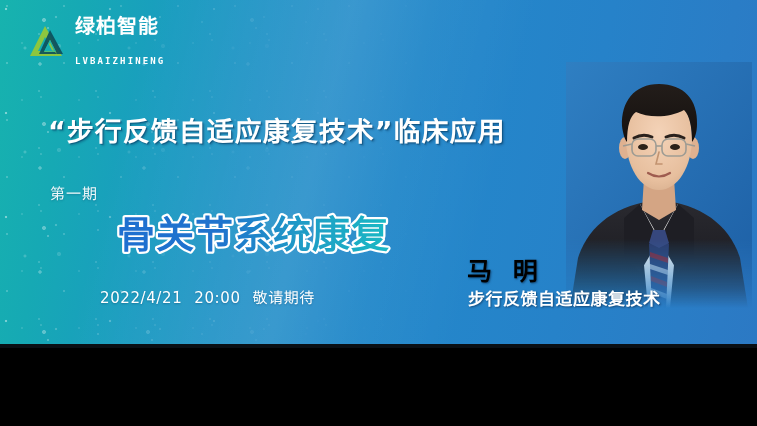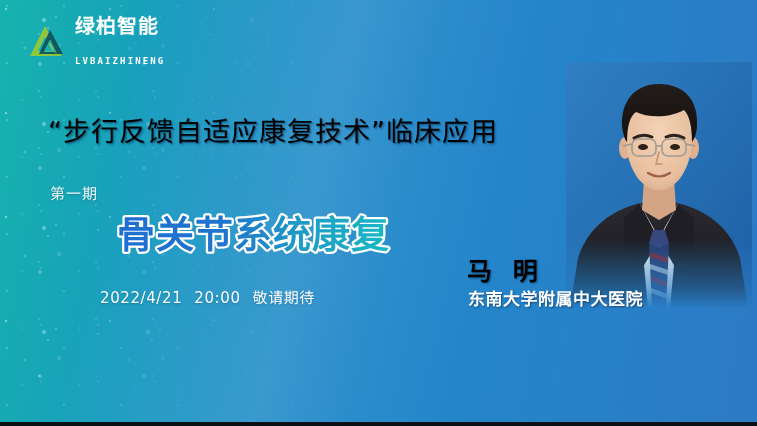--- a/index.html
+++ b/index.html
@@ -8,21 +8,21 @@
     padding: 0;
     background: #000;
   }
   body {
     font-family: "Liberation Sans", "DejaVu Sans", sans-serif;
   }
 
   #poster {
     position: relative;
     width: 757px;
-    height: 426px;
+    height: 348px;
     overflow: hidden;
     background: #1f86c8;
   }
 
   
   .bg-base {
     position: absolute;
     inset: 0;
     background: linear-gradient(100deg,
         #17b3ae 0%,
@@ -125,22 +125,22 @@
     letter-spacing: 2.1px;
     font-family: "DejaVu Sans Mono", "Liberation Mono", monospace;
   }
 
   
   .main-title {
     position: absolute;
     left: 48px;
     top: 110px;
     font-size: 27px;
-    font-weight: 400;
-    color: #000000;
+    font-weight: 700;
+    color: #ffffff;
     letter-spacing: 1px;
     white-space: nowrap;
     font-family: "DejaVu Sans", "Liberation Sans", sans-serif;
     text-shadow:
        1px 1px 0 rgba(10,70,110,0.55),
        2px 2px 2px rgba(8,55,95,0.35);
   }
 
   
   .issue {
@@ -380,17 +380,17 @@
       </defs>
       <text id="headline-text" x="2" y="38" font-family="&quot;DejaVu Sans&quot;, &quot;Liberation Sans&quot;, sans-serif" font-size="38" font-weight="700" letter-spacing="1" fill="url(#headlineGrad)" stroke="#ffffff" stroke-width="4.5" paint-order="stroke fill" stroke-linejoin="round">骨关节系统康复</text>
     </svg>
   </div>
 
   <div class="datetime">
     <span>2022/4/21</span><span class="gap"></span><span>20:00</span><span class="gap"></span><span>敬请期待</span>
   </div>
 
   <div class="speaker-name">马 明</div>
-  <div class="speaker-org">东南大学附属中大医院</div>
+  <div class="speaker-org">步行反馈自适应康复技术</div>
 
   <div class="bottom-bar"></div>
 
 </div>
 
 </body></html>

